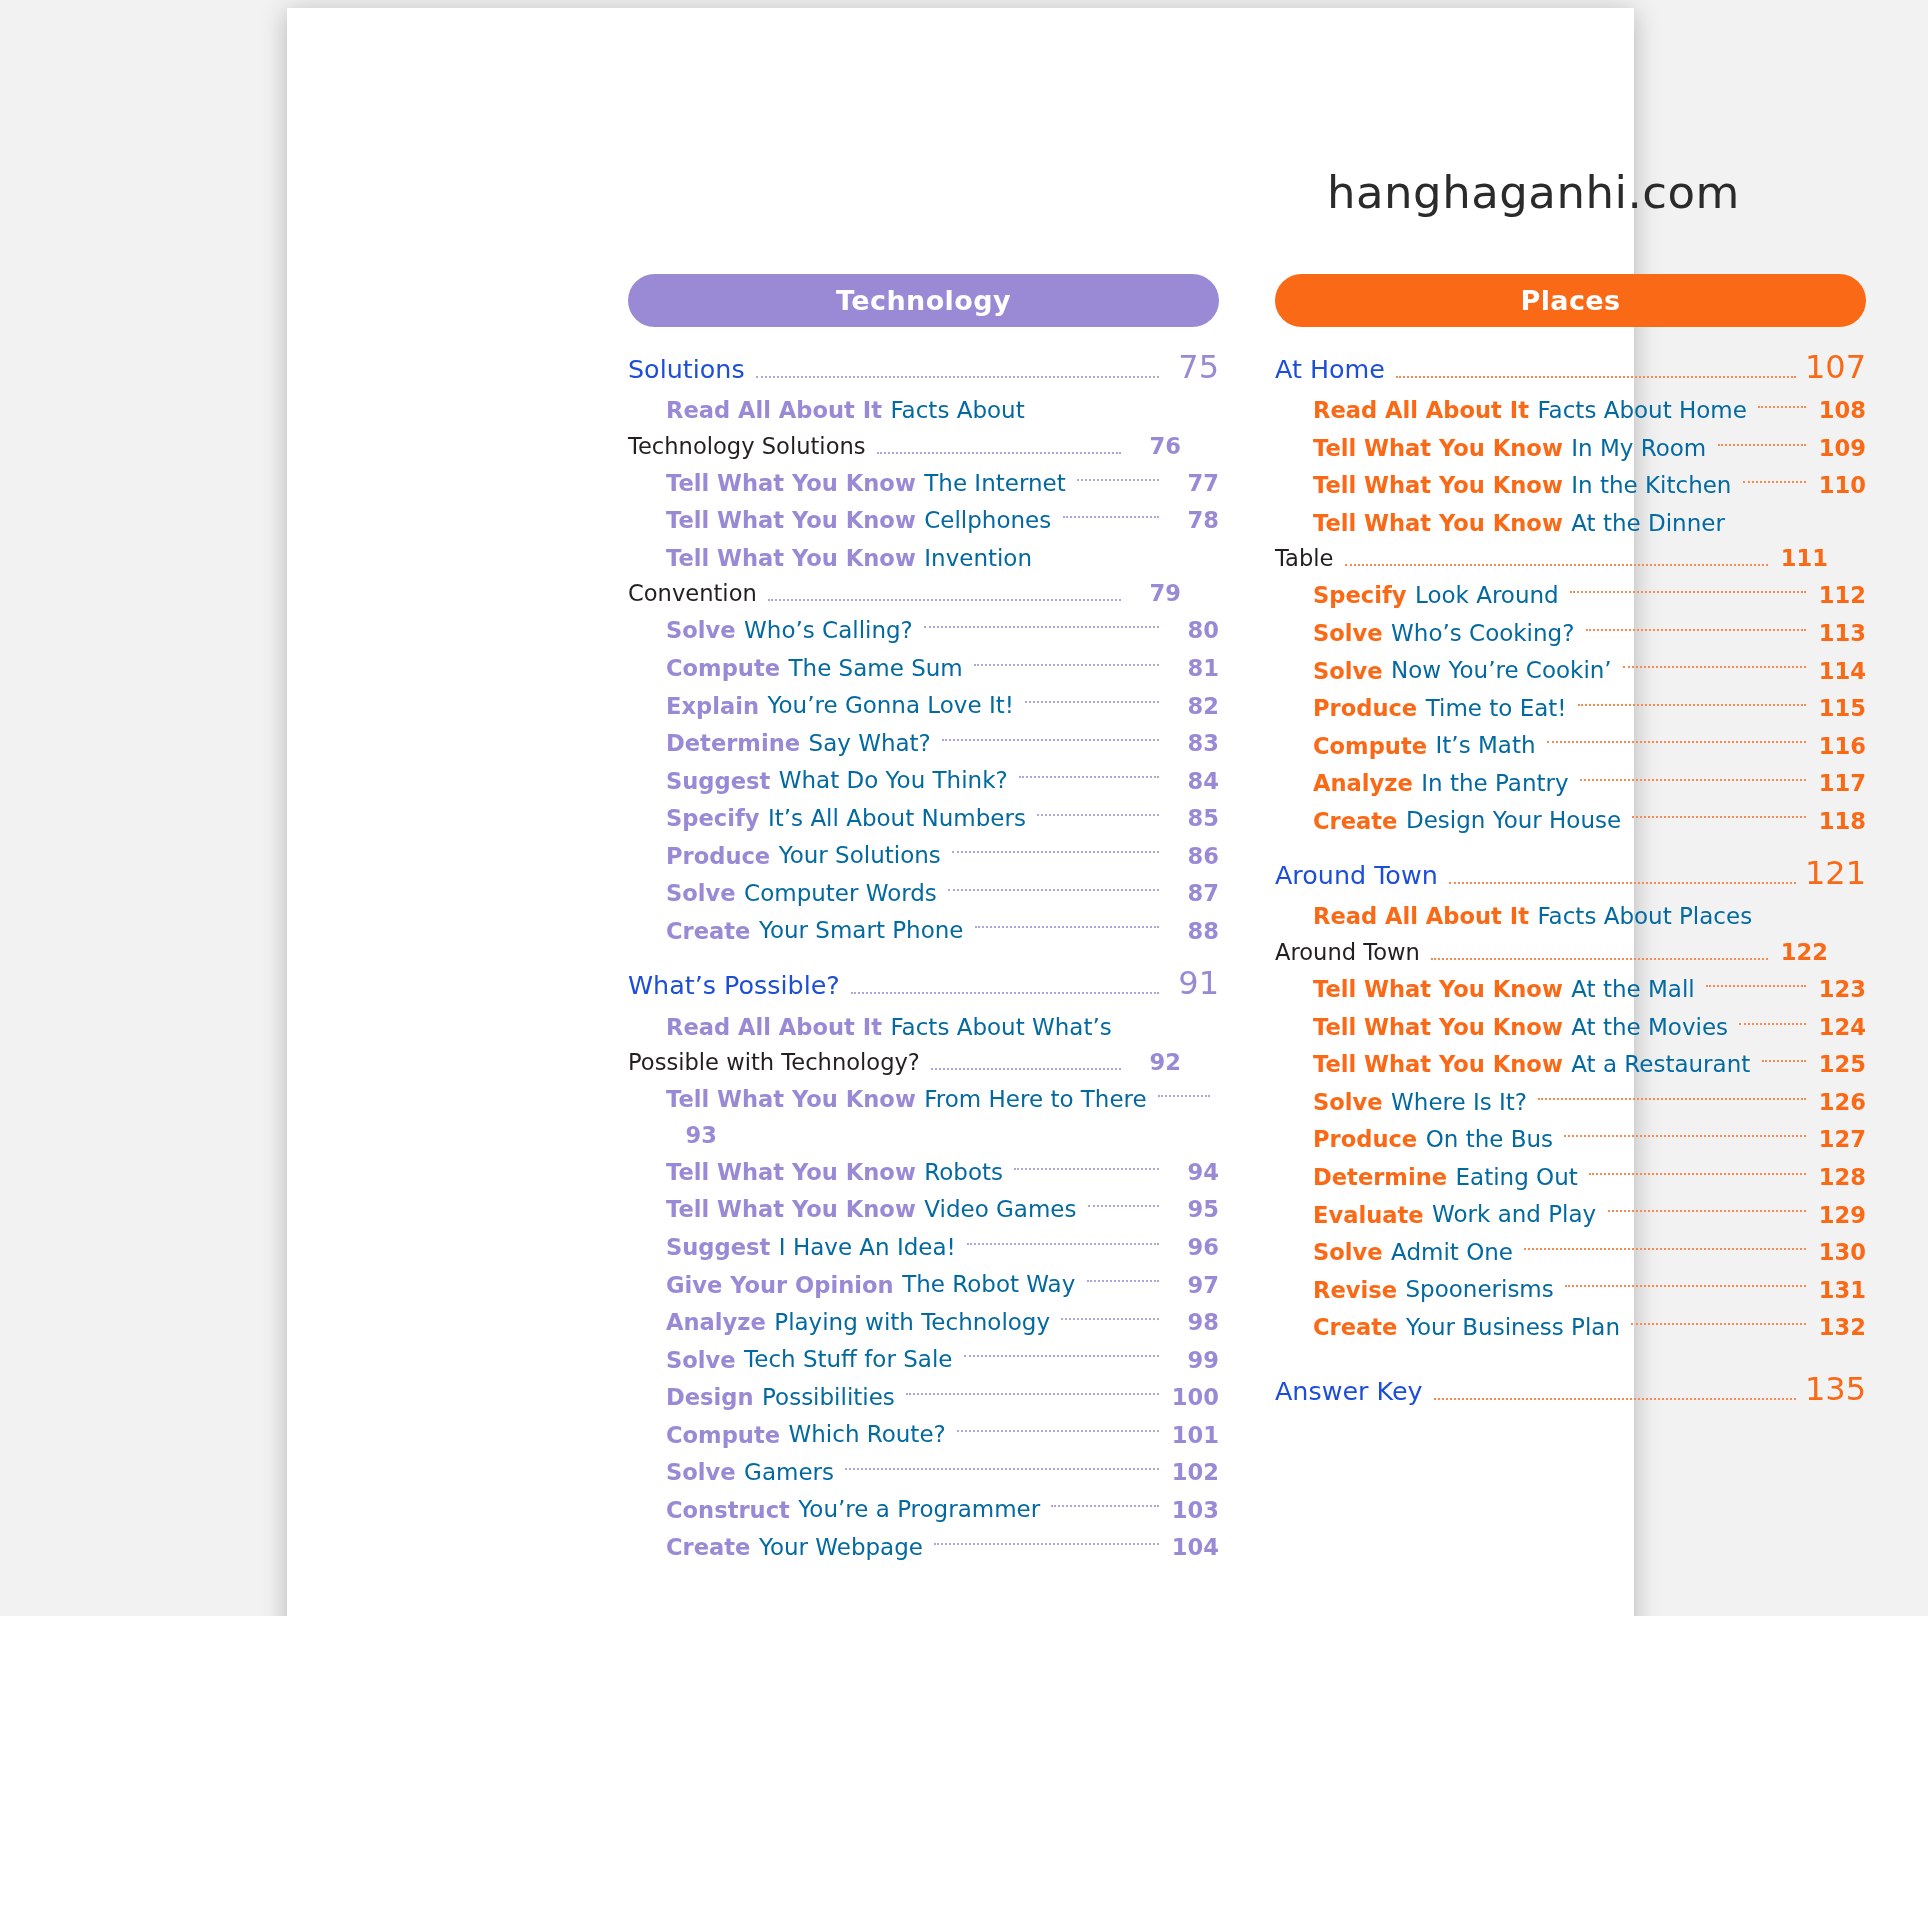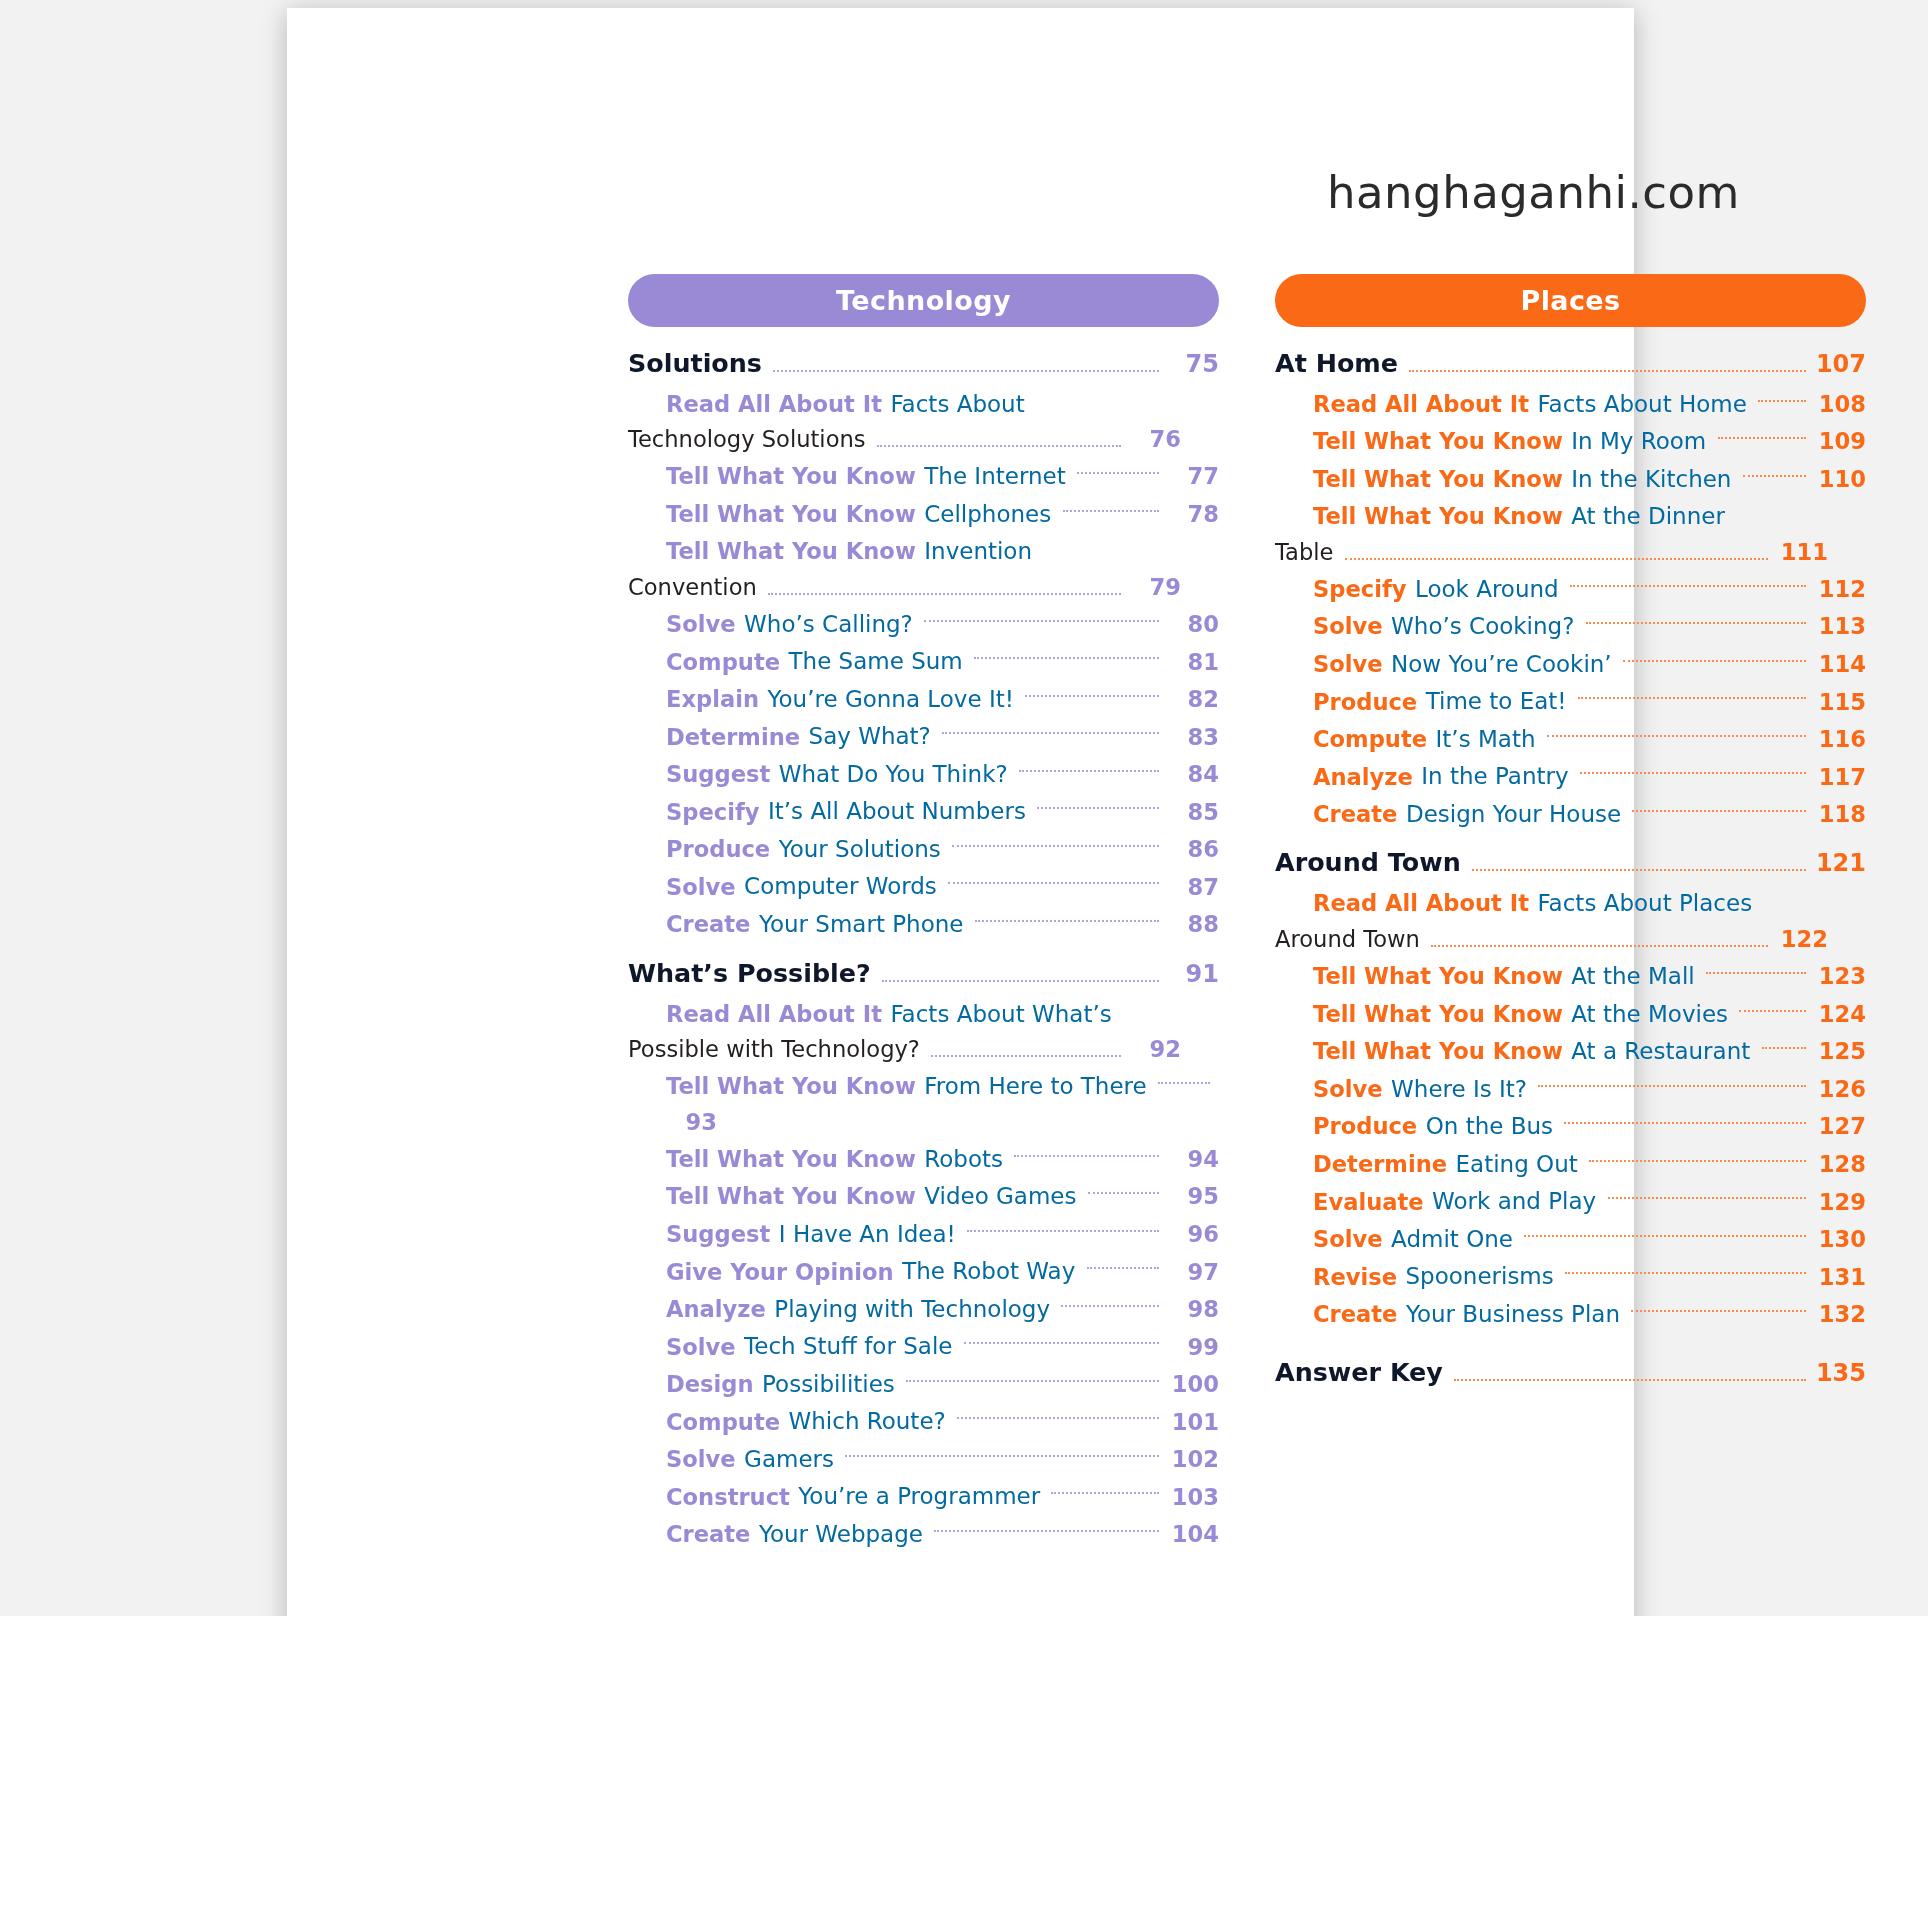--- a/index.html
+++ b/index.html
@@ -72,33 +72,33 @@
   .banner-orange { background: #f96916; }
 
   .chapter {
     display: flex;
     align-items: baseline;
     margin-top: 15px;
     margin-bottom: 7.5px;
   }
   .chapter .ch-title {
     font-size: 25.4px;
-    font-weight: bold;
-    color: #0f172a;
+    font-weight: normal;
+    color: #1d4ed8;
     white-space: nowrap;
   }
   .chapter .dots {
     flex: 1;
     border-bottom: 2.8px dotted #6f6f6f;
     margin: 0 9.4px 7.5px 11.3px;
     min-width: 19px;
   }
   .chapter .pg {
-    font-size: 24px;
-    font-weight: bold;
+    font-size: 32px;
+    font-weight: normal;
     color: #231f20;
     min-width: 51px;
     text-align: right;
   }
 
   .entry {
     display: flex;
     align-items: center;
     flex-wrap: wrap;
     margin-bottom: 1.9px;

